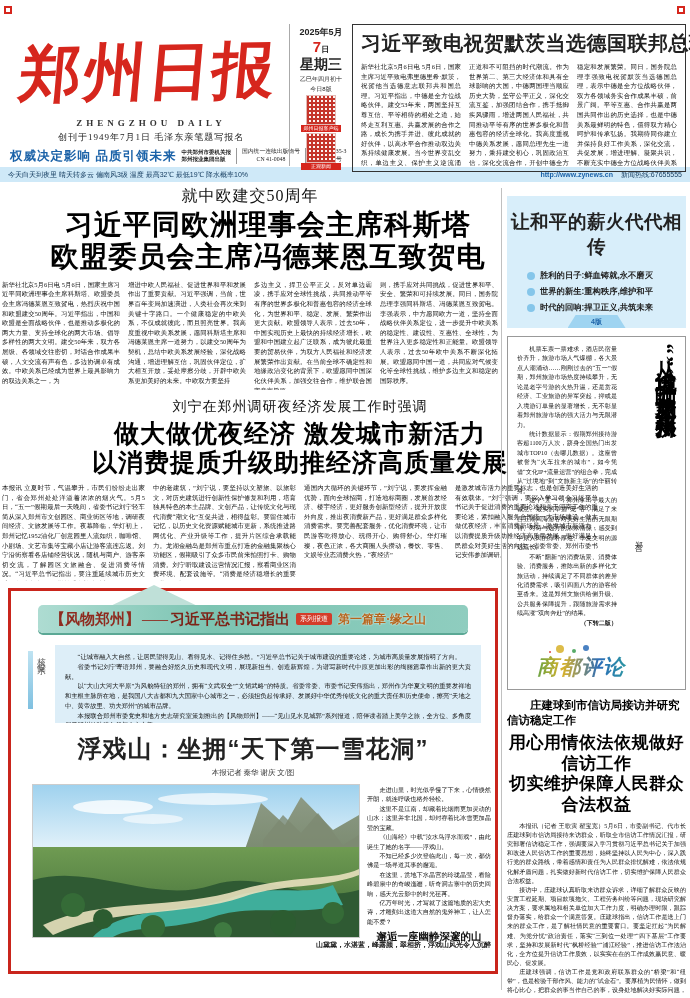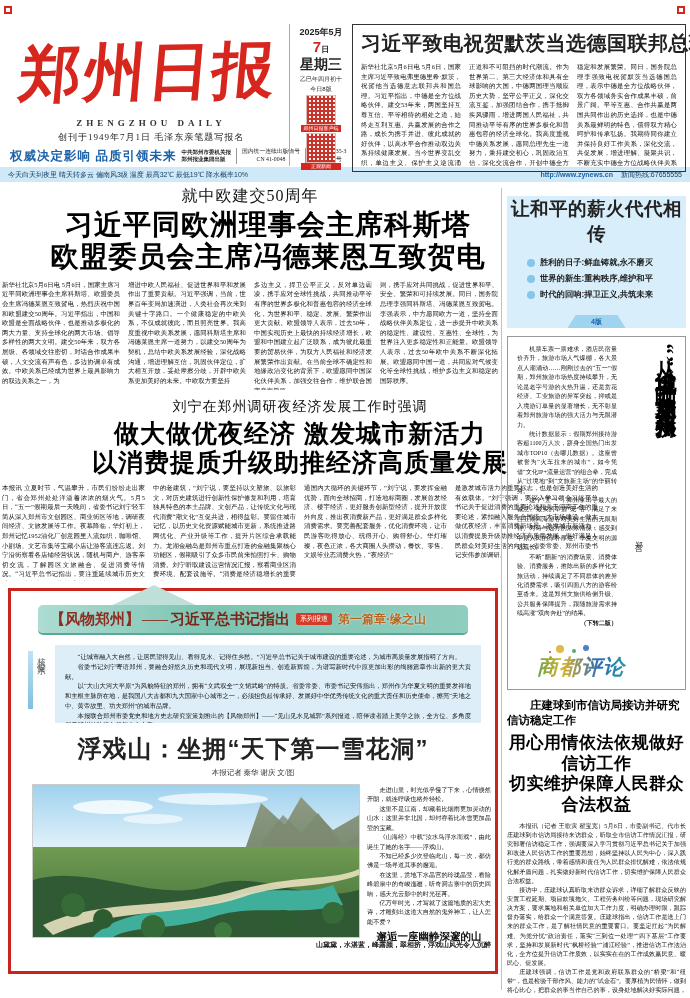--- a/index.html
+++ b/index.html
@@ -101,21 +101,21 @@
 
   
   .vdivider { position:absolute; left:501px; top:188px; width:1px; height:802px; background:#c0c0c0; }
 
   .peace-box {
     position:absolute; left:507px; top:196px; width:179px; height:132px;
     background:#d8eefa; text-align:center;
   }
   .peace-box h2 {
     font-family:"Liberation Sans", sans-serif; font-size:18.5px; font-weight:bold;
-    letter-spacing:0.5px;
+    letter-spacing:0.5px;margin-top:13px;
   }
   .peace-items { margin-top:11px; }
   .peace-item { display:flex; align-items:center; justify-content:flex-start; padding-left:20px; margin-top:5px; }
   .dot { width:8px; height:8px; border-radius:50%; background:#85c6ea; margin-right:5px; flex:none; }
   .peace-item span { font-size:8.3px; font-weight:bold; font-family:"Liberation Sans", sans-serif; color:#222; }
   .peace-tab {
     position:absolute; left:50%; bottom:0; transform:translateX(-50%);
     width:58px; height:13px; background:#9fd4f1; color:#1b62a8;
     clip-path:polygon(14% 0,86% 0,100% 100%,0 100%);
     font-size:7px; line-height:13px; font-weight:bold; font-family:"Liberation Sans", sans-serif;

